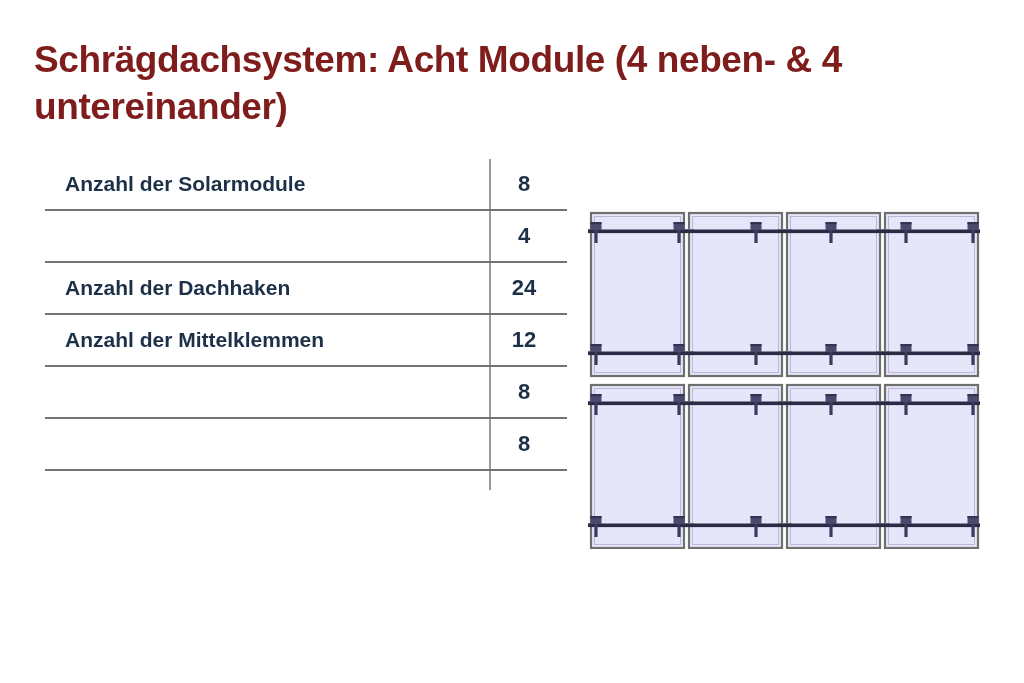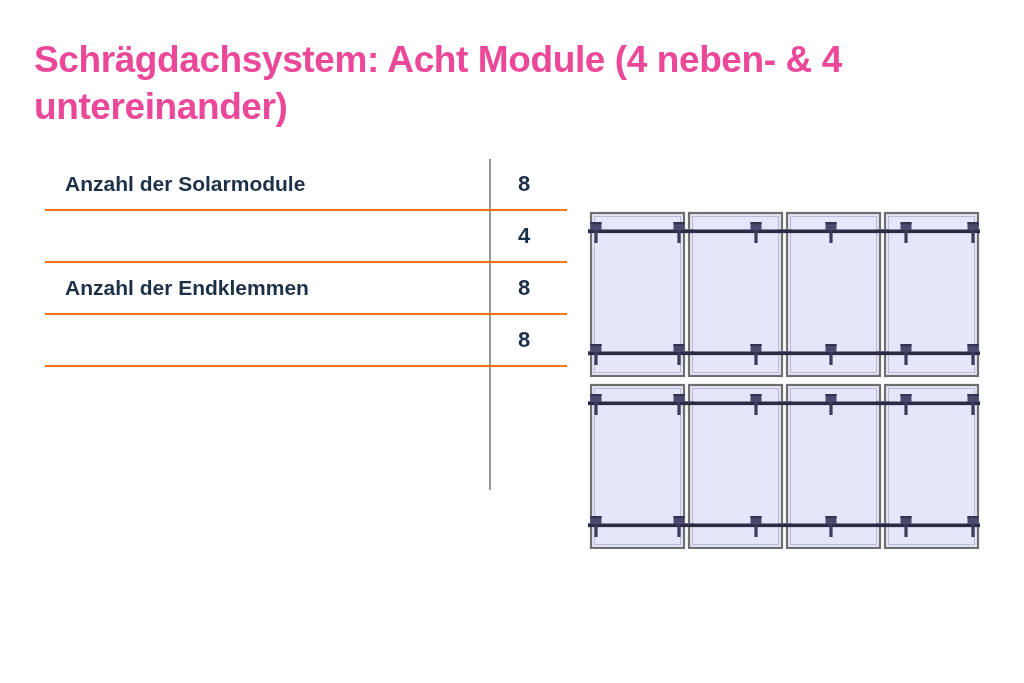--- a/index.html
+++ b/index.html
@@ -20,21 +20,21 @@
   
   .page-title {
     position: absolute;
     left: 34px;
     top: 36px;
     width: 960px;
     font-size: 37px;
     font-weight: bold;
     line-height: 1.28;
     letter-spacing: -0.4px;
-    color: #ec4899;
+    color: #7f1d1d;
     white-space: pre-wrap;
   }
 
   
   .spec-table {
     position: absolute;
     left: 45px;
     top: 159px;
     width: 522px;
   }
@@ -44,21 +44,21 @@
     top: 159px;
     width: 2px;
     height: 331px;
     background: #9a9a9a;
   }
   .spec-row {
     position: relative;
     height: 50px;
     display: flex;
     align-items: center;
-    border-bottom: 2px solid #f97316;
+    border-bottom: 2px solid #737373;
   }
   .spec-row:first-child {
     border-top: none;
   }
   .spec-label {
     position: absolute;
     left: 20px;
     top: 50%;
     transform: translateY(-50%);
     font-size: 21px;
@@ -99,24 +99,31 @@
 
   <div class="spec-row">
     <span class="spec-label">Anzahl der Solarmodule</span>
     <span class="spec-value">8</span>
   </div>
 
   <div class="spec-row">
     <span class="spec-value">4</span>
   </div>
 
-
-
-  <div class="spec-row">
-    <span class="spec-label">Anzahl der Endklemmen</span>
+  <div class="spec-row">
+    <span class="spec-label">Anzahl der Dachhaken</span>
+    <span class="spec-value">24</span>
+  </div>
+
+  <div class="spec-row">
+    <span class="spec-label">Anzahl der Mittelklemmen</span>
+    <span class="spec-value">12</span>
+  </div>
+
+  <div class="spec-row">
     <span class="spec-value">8</span>
   </div>
 
   <div class="spec-row">
     <span class="spec-value">8</span>
   </div>
 
 </div>
 
 <div class="array">

